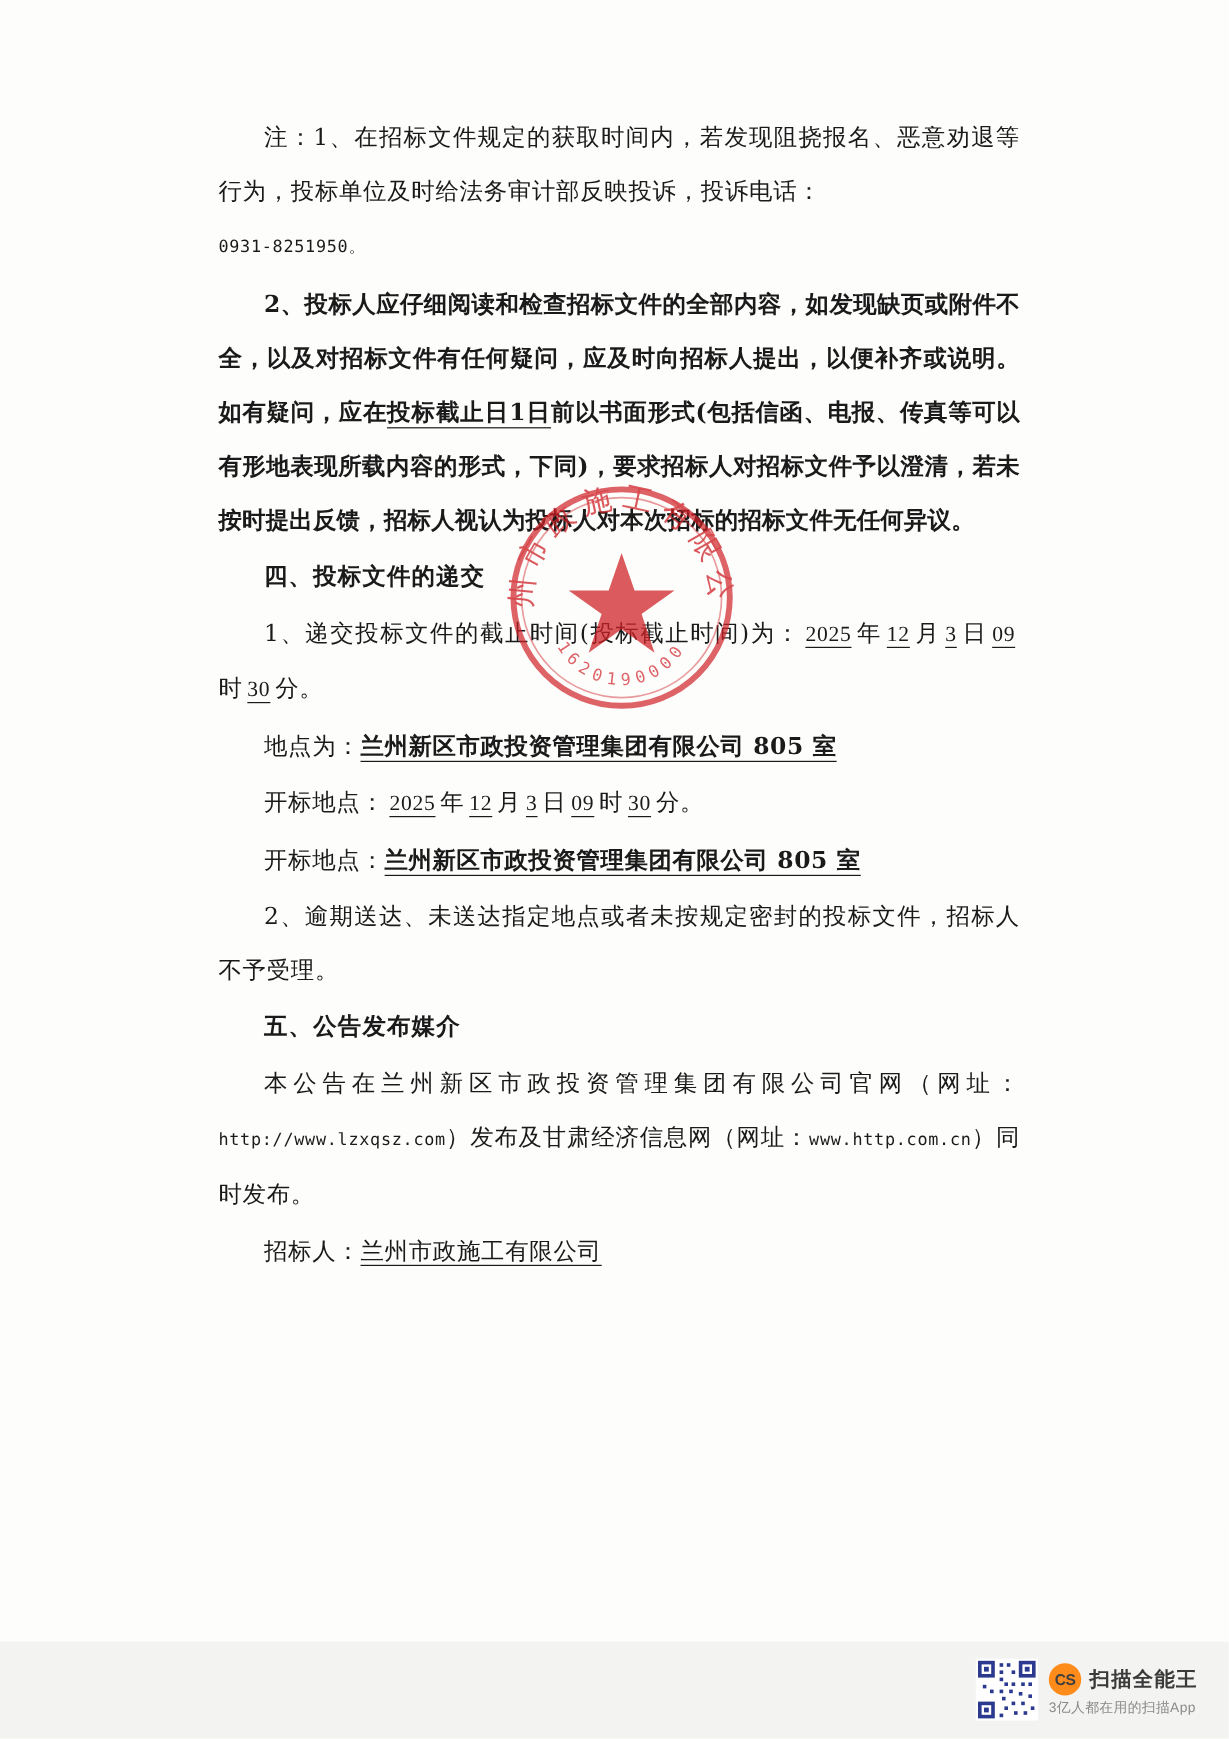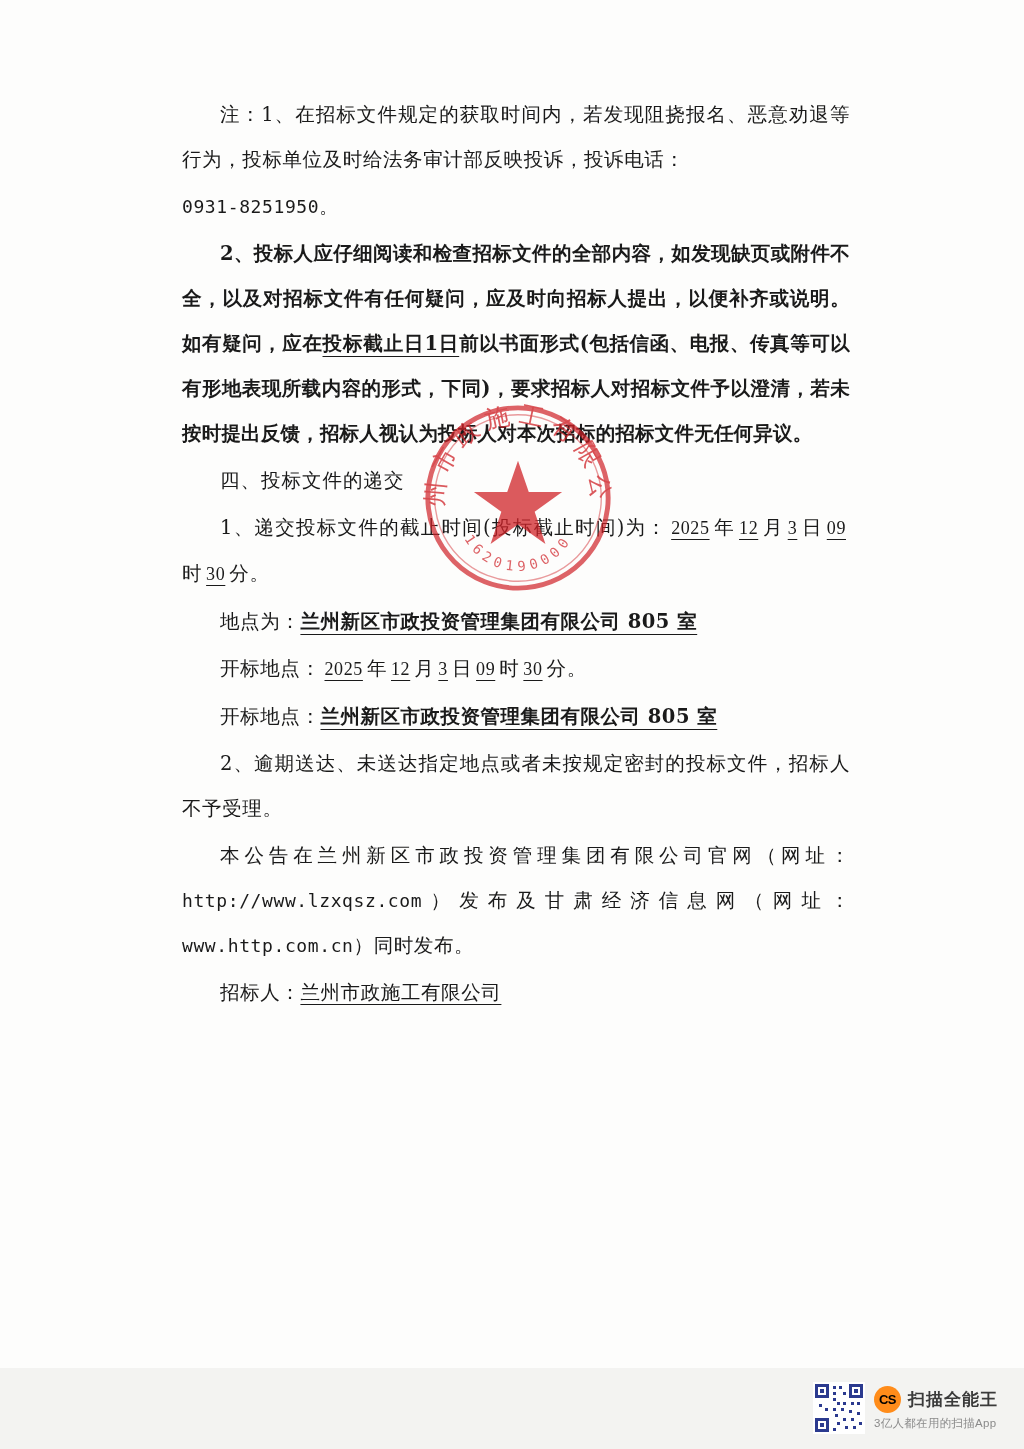--- a/index.html
+++ b/index.html
@@ -33,29 +33,29 @@
     letter-spacing: 0.6px;
     text-align: justify;
     font-family: "DejaVu Serif", serif;
   }
   .indent { text-indent: 38px; }
   .bold {
     font-weight: bold;
     letter-spacing: 0.2px;
   }
   .heading {
-    font-weight: normal;
+    font-weight: bold;
     text-indent: 38px;
     letter-spacing: 1px;
   }
   .u {
     text-decoration: underline;
     text-underline-offset: 5px;
   }
-  .mono { font-family: "DejaVu Sans Mono", monospace; font-size: 18px; }
+  .mono { font-family: "DejaVu Sans Mono", monospace; font-size: 14px; }
   .fieldline {
     text-decoration: underline;
     text-underline-offset: 5px;
     padding: 0 4px;
     font-family: Liberation Serif, serif;
     font-size: 18px;
   }
   .blockline {
     text-decoration: underline;
     text-underline-offset: 6px;
@@ -90,21 +90,21 @@
   }
   .qr {
     width: 52px;
     height: 52px;
   }
   .cs-badge {
     width: 27px;
     height: 27px;
     border-radius: 50%;
     background: #ff8c1a;
-    color: #000000;
+    color: #404040;
     font-family: "Liberation Sans", sans-serif;
     font-size: 13px;
     font-weight: bold;
     display: flex;
     align-items: center;
     justify-content: center;
     letter-spacing: -0.5px;
   }
   .wm-texts { display: flex; flex-direction: column; gap: 3px; }
   .wm-title {
@@ -141,20 +141,21 @@
     <p class="indent"><span>1、递交投标文件的截止时间(投标截止时间)为：</span><span class="fieldline">2025</span><span>年</span><span class="fieldline">12</span><span>月</span><span class="fieldline">3</span><span>日</span><span class="fieldline">09</span><span>时</span><span class="fieldline">30</span><span>分。</span></p>
 
     <p class="indent"><span>地点为：</span><span class="blockline">兰州新区市政投资管理集团有限公司 805 室</span></p>
 
     <p class="indent"><span>开标地点：</span><span class="fieldline">2025</span><span>年</span><span class="fieldline">12</span><span>月</span><span class="fieldline">3</span><span>日</span><span class="fieldline">09</span><span>时</span><span class="fieldline">30</span><span>分。</span></p>
 
     <p class="indent"><span>开标地点：</span><span class="blockline">兰州新区市政投资管理集团有限公司 805 室</span></p>
 
     <p class="indent">2、逾期送达、未送达指定地点或者未按规定密封的投标文件，招标人不予受理。</p>
 
+    <p class="heading">五、公告发布媒介</p>
 
     <p class="indent"><span>本公告在兰州新区市政投资管理集团有限公司官网（网址：</span><span class="mono">http://www.lzxqsz.com</span><span>）发布及甘肃经济信息网（网址：</span><span class="mono">www.http.com.cn</span><span>）同时发布。</span></p>
 
 
     <p class="indent"><span>招标人：</span><span class="u">兰州市政施工有限公司</span></p>
 
 
   </div>
 
   <svg class="seal" viewBox="0 0 200 200">

